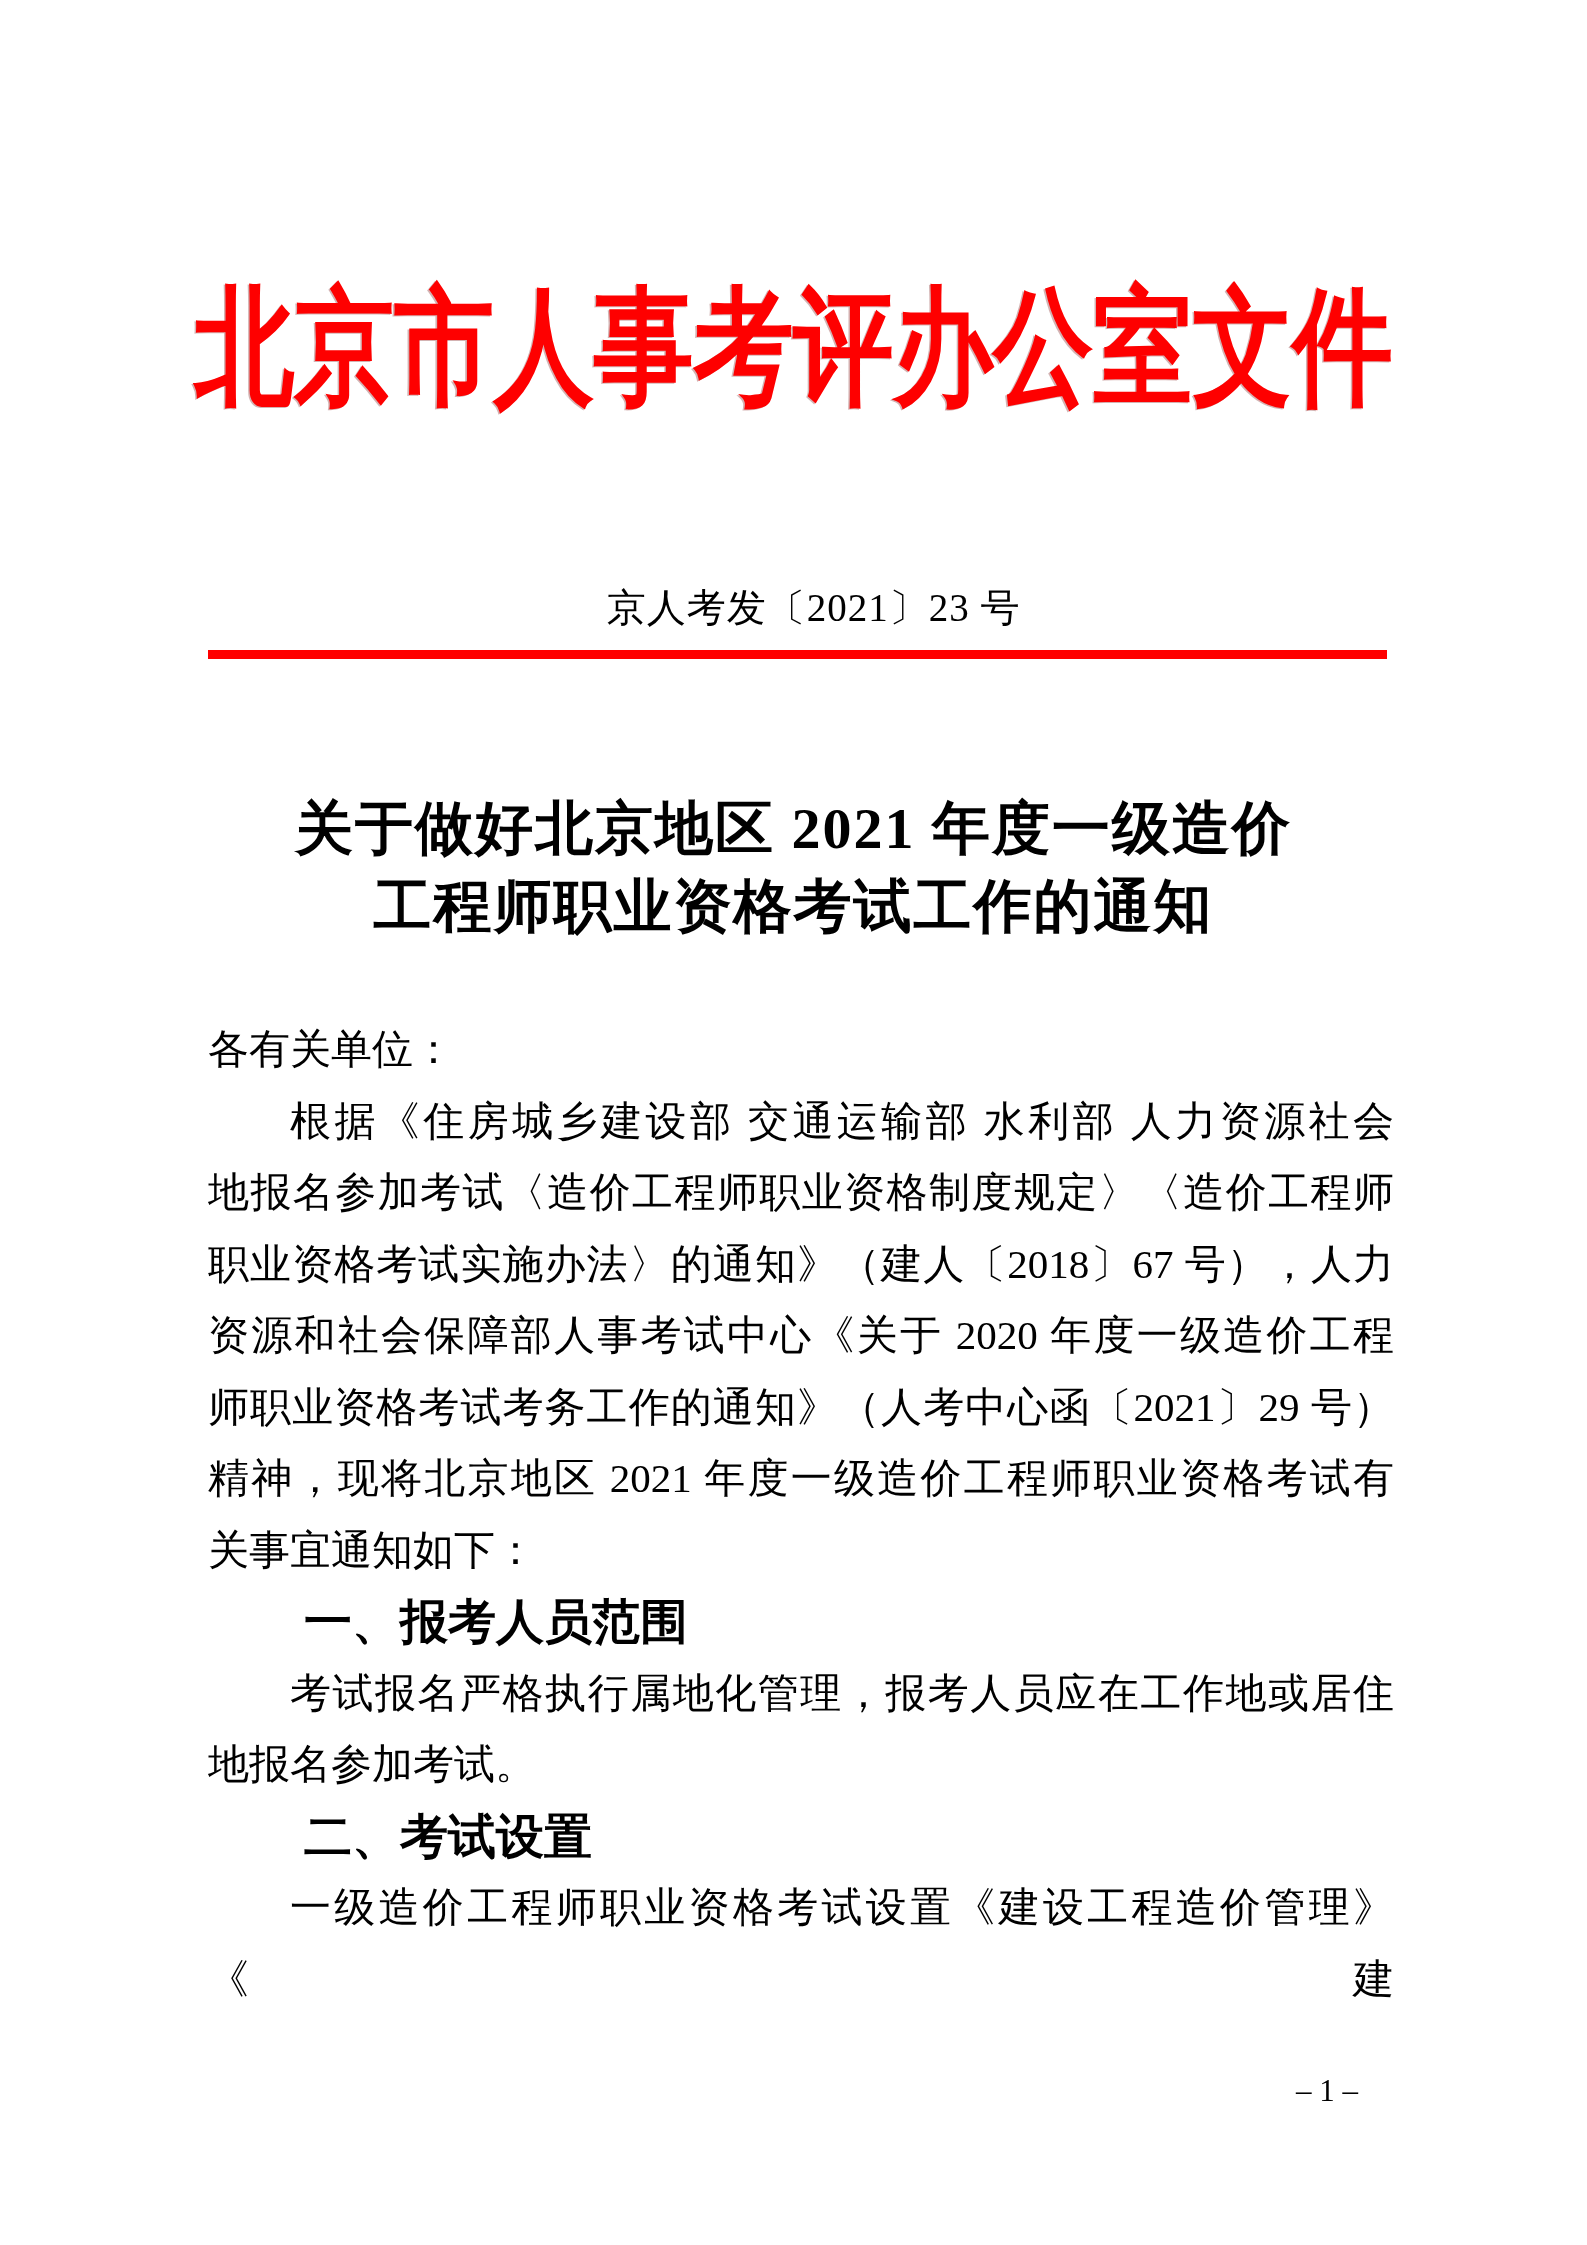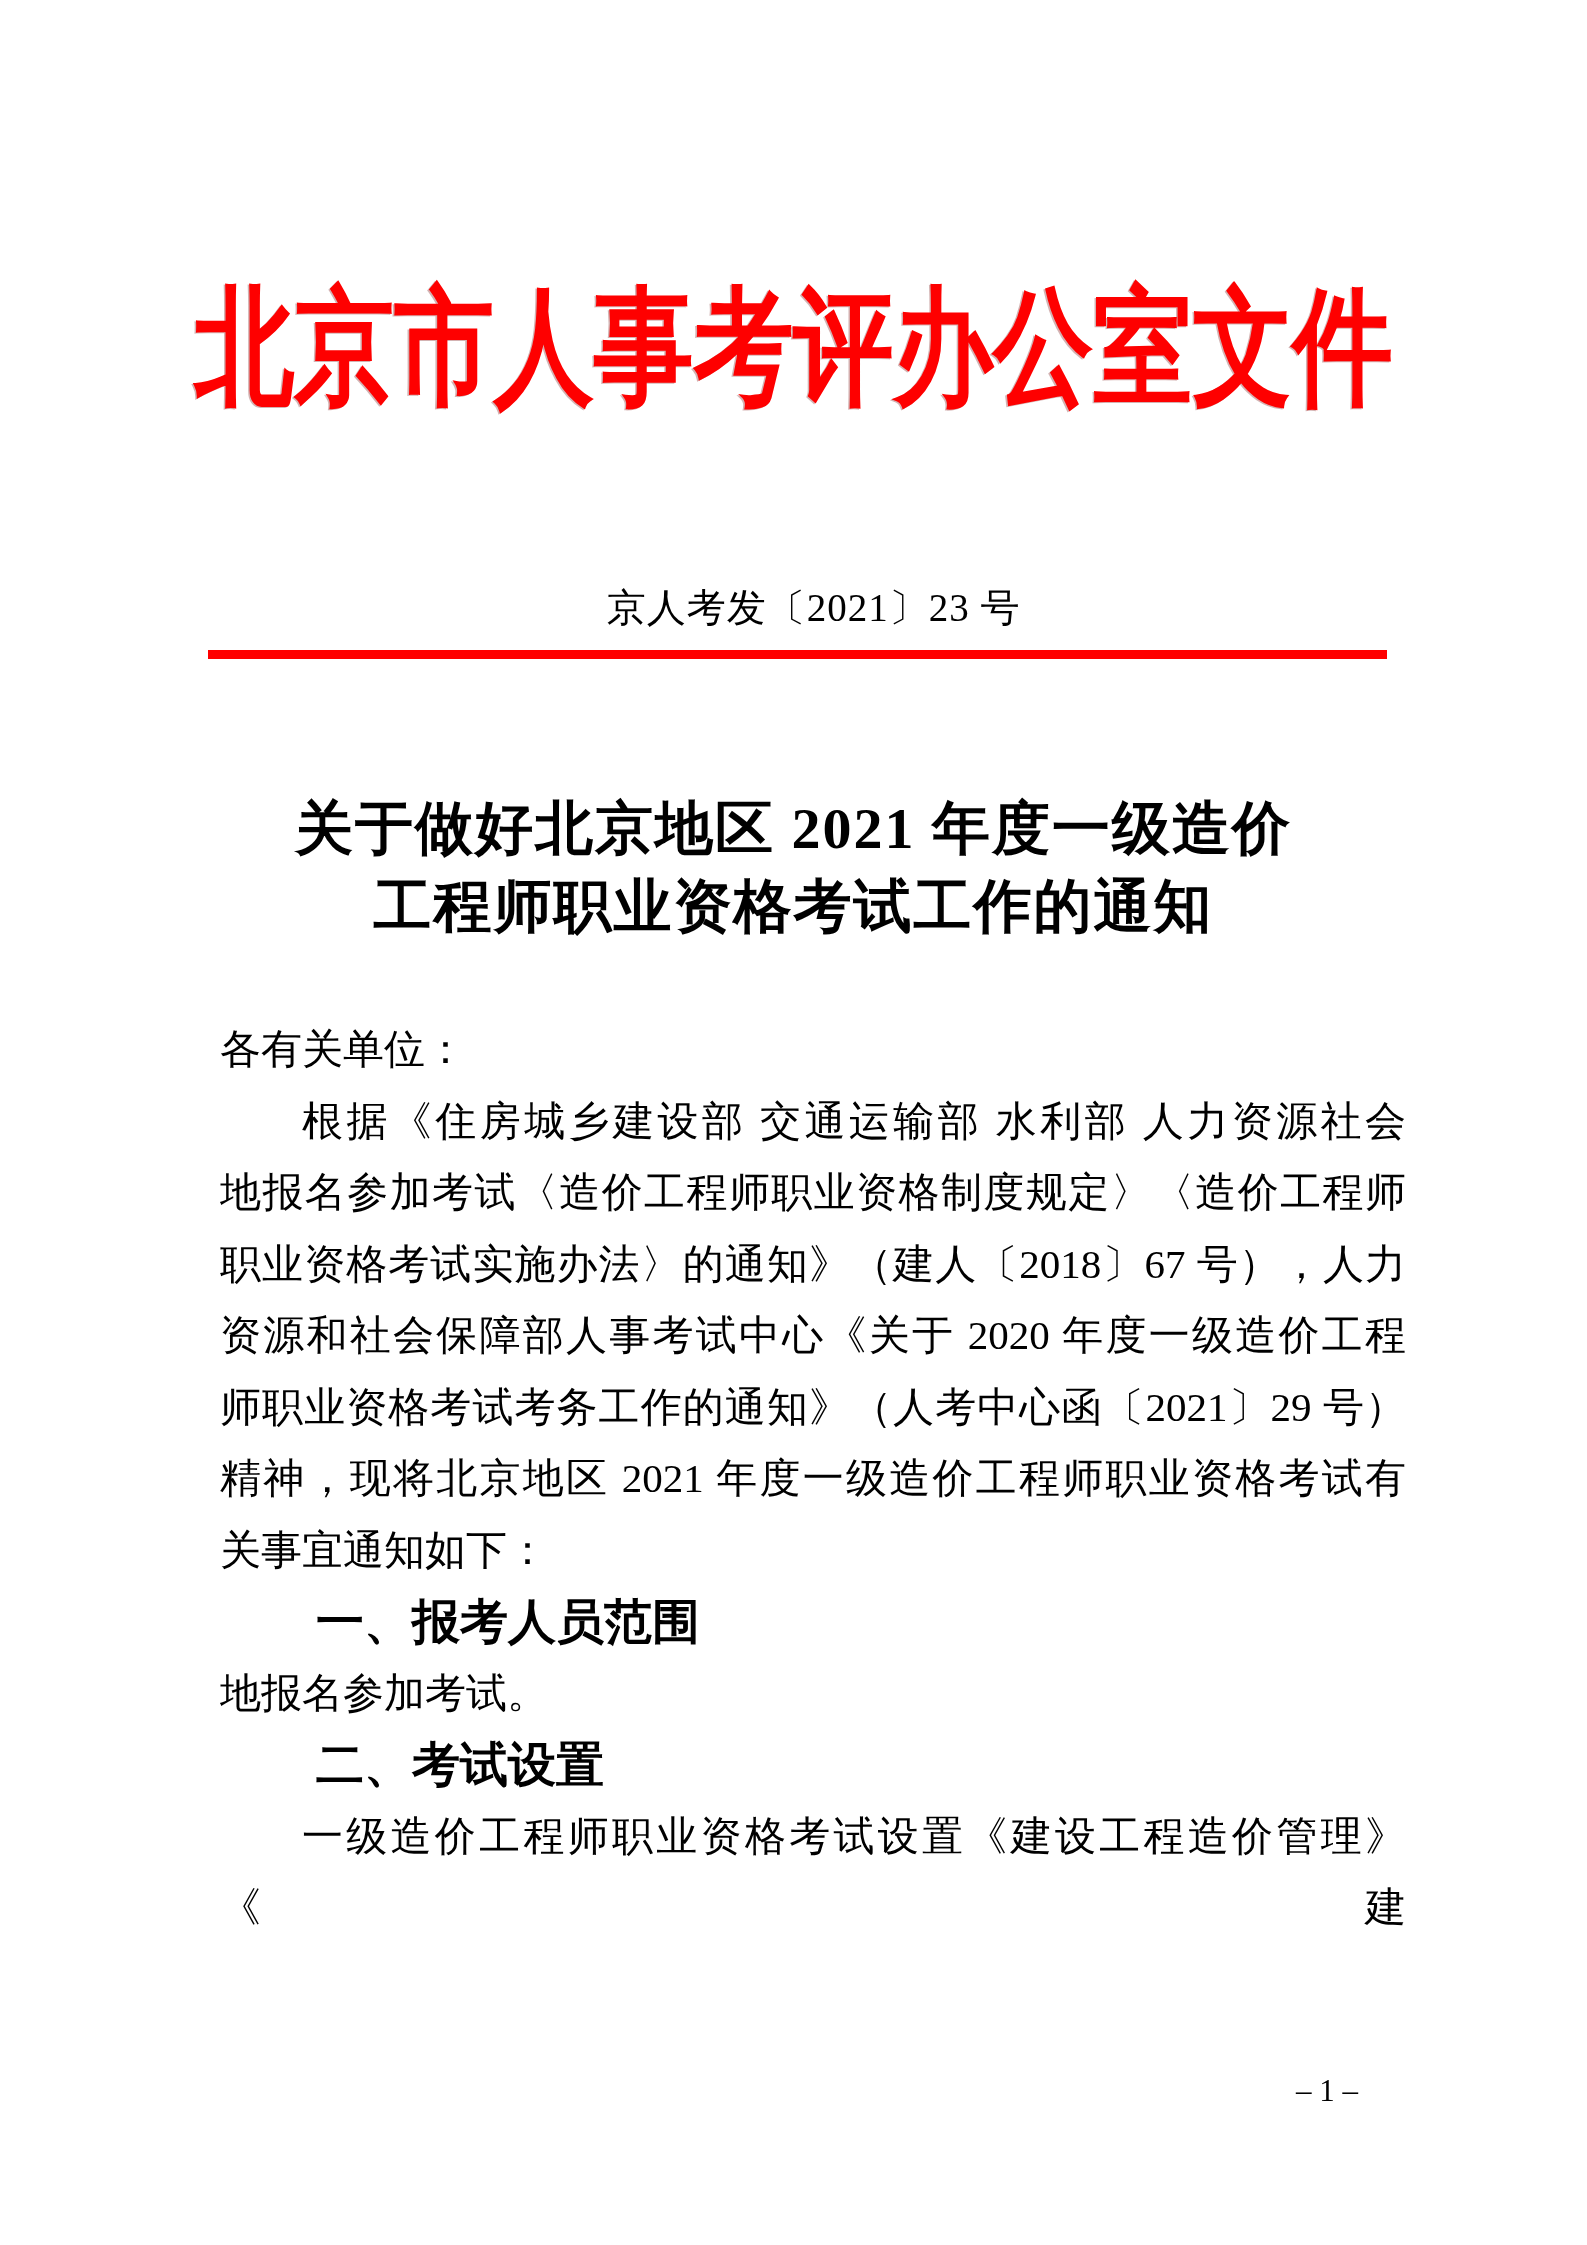--- a/index.html
+++ b/index.html
@@ -73,21 +73,20 @@
     left: 208px;
     width: 1186px;
     font-size: 41px;
     line-height: 71.5px;
     color: #000000;
   }
   .line {
     width: 100%;
     text-align: justify;
     white-space: nowrap;
-    margin-left: 12px;
   }
   .line.fill {
     white-space: normal;
     text-align-last: justify;
   }
   .line.indent {
     text-indent: 2em;
   }
   .line.heading {
     font-family: "Liberation Sans", "DejaVu Sans", sans-serif;
@@ -125,20 +124,21 @@
   <div class="body-block">
     <div class="line">各有关单位：</div>
     <div class="line indent fill">根据《住房城乡建设部 交通运输部 水利部 人力资源社会</div>
     <div class="line fill">地报名参加考试〈造价工程师职业资格制度规定〉〈造价工程师</div>
     <div class="line fill">职业资格考试实施办法〉的通知》（建人〔2018〕67 号），人力</div>
     <div class="line fill">资源和社会保障部人事考试中心《关于 2020 年度一级造价工程</div>
     <div class="line fill">师职业资格考试考务工作的通知》（人考中心函〔2021〕29 号）</div>
     <div class="line fill">精神，现将北京地区 2021 年度一级造价工程师职业资格考试有</div>
     <div class="line">关事宜通知如下：</div>
     <div class="line indent heading">一、报考人员范围</div>
+    <div class="line indent fill">考试报名严格执行属地化管理，报考人员应在工作地或居住</div>
     <div class="line">地报名参加考试。</div>
     <div class="line indent heading">二、考试设置</div>
     <div class="line indent fill">一级造价工程师职业资格考试设置《建设工程造价管理》《建</div>
   </div>
 
   <div class="page-footer">– 1 –</div>
 
 </div>
 
 </body></html>

